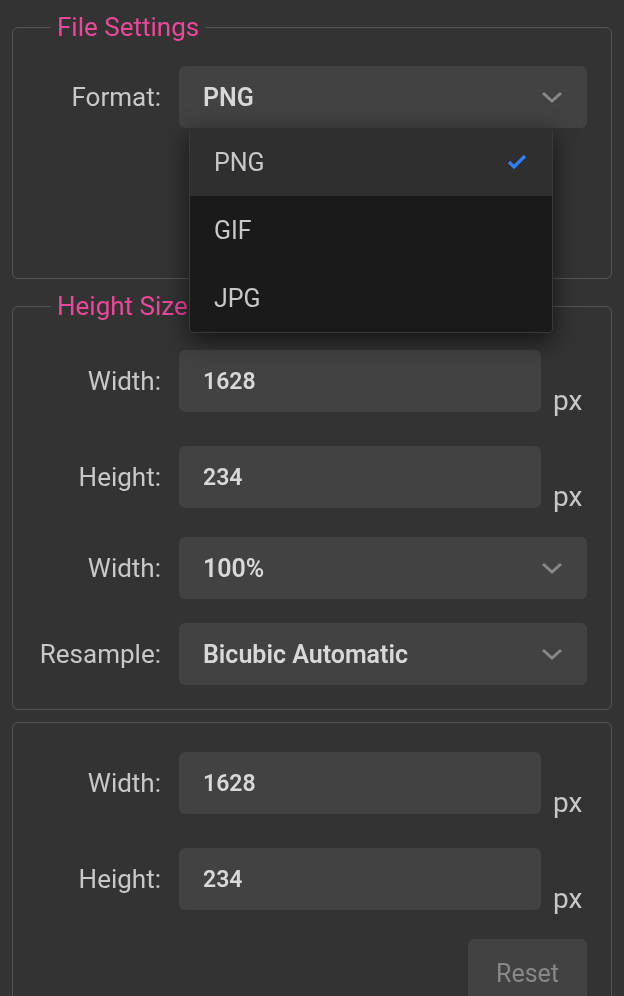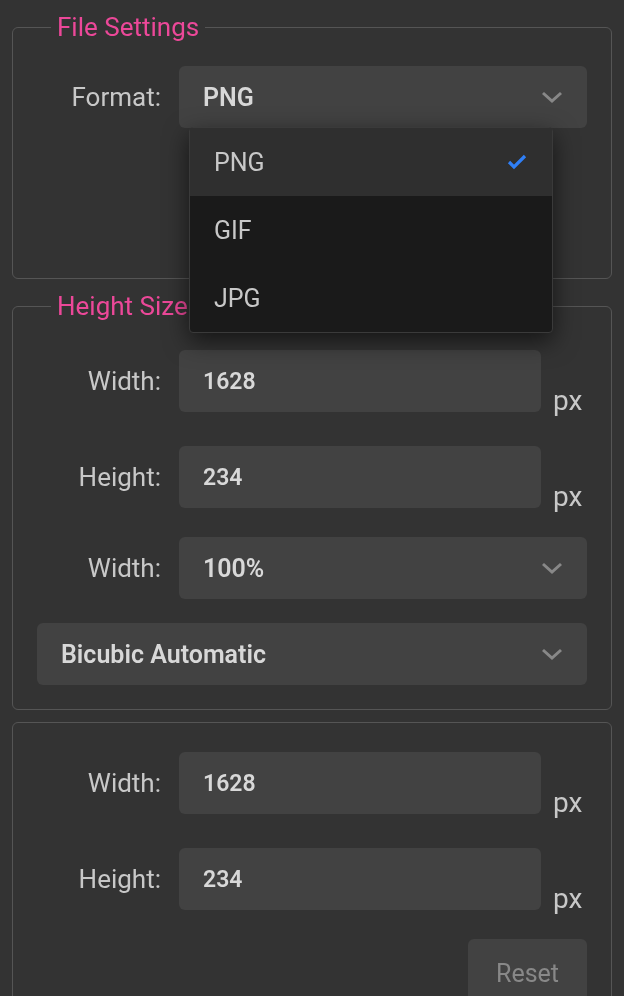--- a/index.html
+++ b/index.html
@@ -221,20 +221,21 @@
         <span class="chevron">
           <svg viewBox="0 0 22 14">
               <polyline points="2,3 11,11 20,3"></polyline>
             </svg>
         </span>
       </div>
     </div>
   </div>
 
   <div class="row">
+    <div class="label">Resample:</div>
     <div class="control">
       <div class="select-box">
         <span>Bicubic Automatic</span>
         <span class="chevron">
           <svg viewBox="0 0 22 14">
               <polyline points="2,3 11,11 20,3"></polyline>
             </svg>
         </span>
       </div>
     </div>

